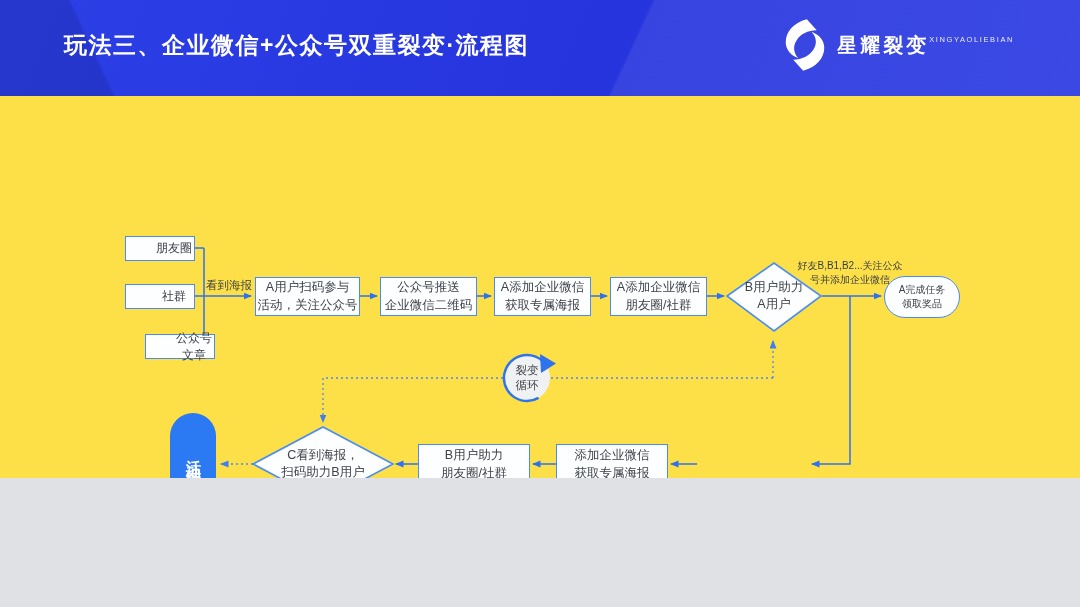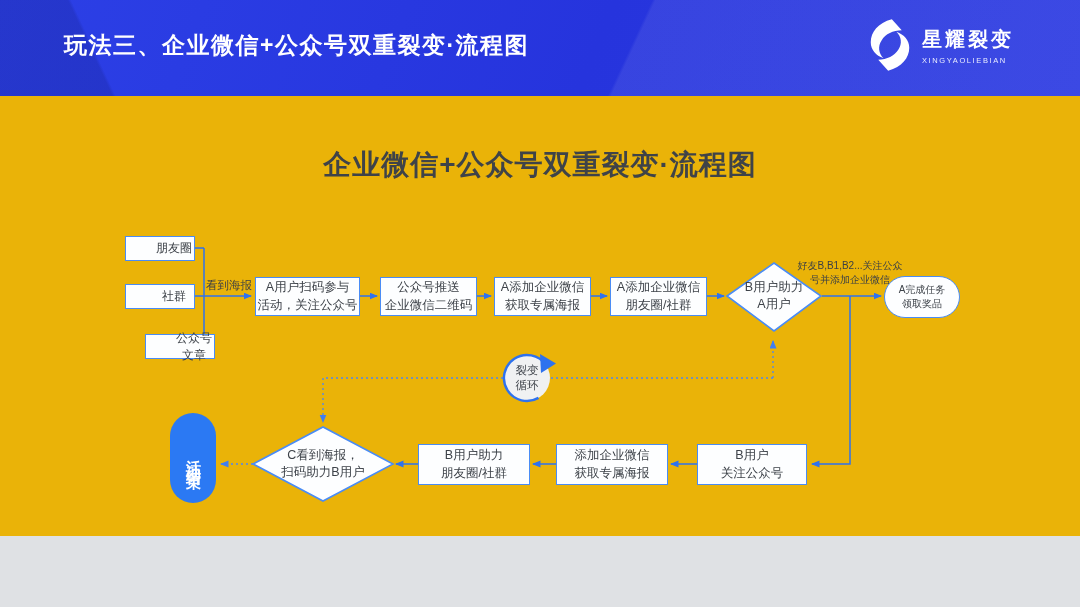--- a/index.html
+++ b/index.html
@@ -1,21 +1,21 @@
 <!DOCTYPE html>
 <html><head>
 <meta charset="utf-8">
 <style>
   * { margin:0; padding:0; box-sizing:border-box; }
   html,body { background:#dfe1e4; }
   body { font-family:"Liberation Sans","DejaVu Sans",sans-serif; }
 
   #canvas {
-    position:relative; width:1080px; height:536px;
-    background:#eab308; overflow:hidden;
+    position:relative; width:1080px; height:478px;
+    background:#fde047; overflow:hidden;
   }
 
   
   .header {
     position:absolute; left:0; top:0; width:1080px; height:96px;
     background:linear-gradient(112deg,#2c40e6 0%,#2634dd 55%,#2b3ae2 100%);
     overflow:hidden;
   }
   .header::before {
     content:""; position:absolute; inset:0;
@@ -24,21 +24,21 @@
   .header::after {
     content:""; position:absolute; inset:0;
     background:linear-gradient(115deg, rgba(255,255,255,0) 58%, rgba(255,255,255,0.08) 58.3%);
   }
   .header-title {
     position:absolute; left:64px; top:30px; z-index:2;
     color:#ffffff; font-size:23px; font-weight:bold; letter-spacing:1.5px;
   }
   .logo { position:absolute; right:66px; top:16px; z-index:2; display:flex; align-items:center; }
   .logo-mark { width:44px; height:58px; margin-right:10px; }
-  .logo-text { display:flex; flex-direction:column; }
+  .logo-text { display:flex; flex-direction:row; }
   .logo-name { color:#fff; font-size:20px; font-weight:bold; letter-spacing:3px; }
   .logo-sub { color:#e8ebff; font-size:7.5px; letter-spacing:1.6px; margin-top:3px; }
 
   
   .slide-title {
     position:absolute; left:0; top:146px; width:1080px;
     text-align:center; color:#3f4348; font-size:28px; font-weight:bold;
     letter-spacing:1px;
   }
 
@@ -85,21 +85,20 @@
         <path d="M26,2 C11,6 3,16 3,27 c0,8 5.5,14.5 14,17.5 c-5.5,-5.5 -6.5,-13 -2.2,-19.5 c4.3,-7 12.5,-11 22,-11 z" fill="#ffffff"></path>
         <path d="M22,58 C37,54 45,44 45,33 c0,-8 -5.5,-14.5 -14,-17.5 c5.5,5.5 6.5,13 2.2,19.5 c-4.3,7 -12.5,11 -22,11 z" fill="#ffffff"></path>
       </svg>
       <div class="logo-text">
         <span class="logo-name">星耀裂变</span>
         <span class="logo-sub">XINGYAOLIEBIAN</span>
       </div>
     </div>
   </div>
 
-  <div class="slide-title">企业微信+公众号双重裂变·流程图</div>
 
   <svg class="wire">
     <defs>
       <marker id="arr" markerUnits="userSpaceOnUse" markerWidth="9" markerHeight="8" refX="7.5" refY="3.5" orient="auto">
         <path d="M0,0 L8.5,3.5 L0,7 Z" fill="#2e72ee"></path>
       </marker>
       <marker id="arrd" markerUnits="userSpaceOnUse" markerWidth="9" markerHeight="8" refX="7.5" refY="3.5" orient="auto">
         <path d="M0,0 L8.5,3.5 L0,7 Z" fill="#3f7ef2"></path>
       </marker>
     </defs>
@@ -157,22 +156,20 @@
 A用户</div>
   <div class="node dlabel" style="left:262px; top:444px; width:122px; height:40px;">C看到海报，
 扫码助力B用户</div>
 
   <div class="flabel note" style="left:795px; top:258px; width:110px; height:30px;">好友B,B1,B2...关注公众
 号并添加企业微信</div>
 
   <div class="node stadium" style="left:884px; top:276px; width:76px; height:42px;">A完成任务
 领取奖品</div>
 
-  <div class="node" style="left:697px; top:444px; width:110px; height:41px;">B用户
-关注公众号</div>
   <div class="node" style="left:556px; top:444px; width:112px; height:41px;">添加企业微信
 获取专属海报</div>
   <div class="node" style="left:418px; top:444px; width:112px; height:41px;">B用户助力
 朋友圈/社群</div>
 
   <div class="loop-label" style="left:505px; top:356px; width:44px; height:44px;">裂变
 循环</div>
 
   <div class="end-pill" style="left:170px; top:413px; width:46px; height:90px;">活动结束</div>
 

